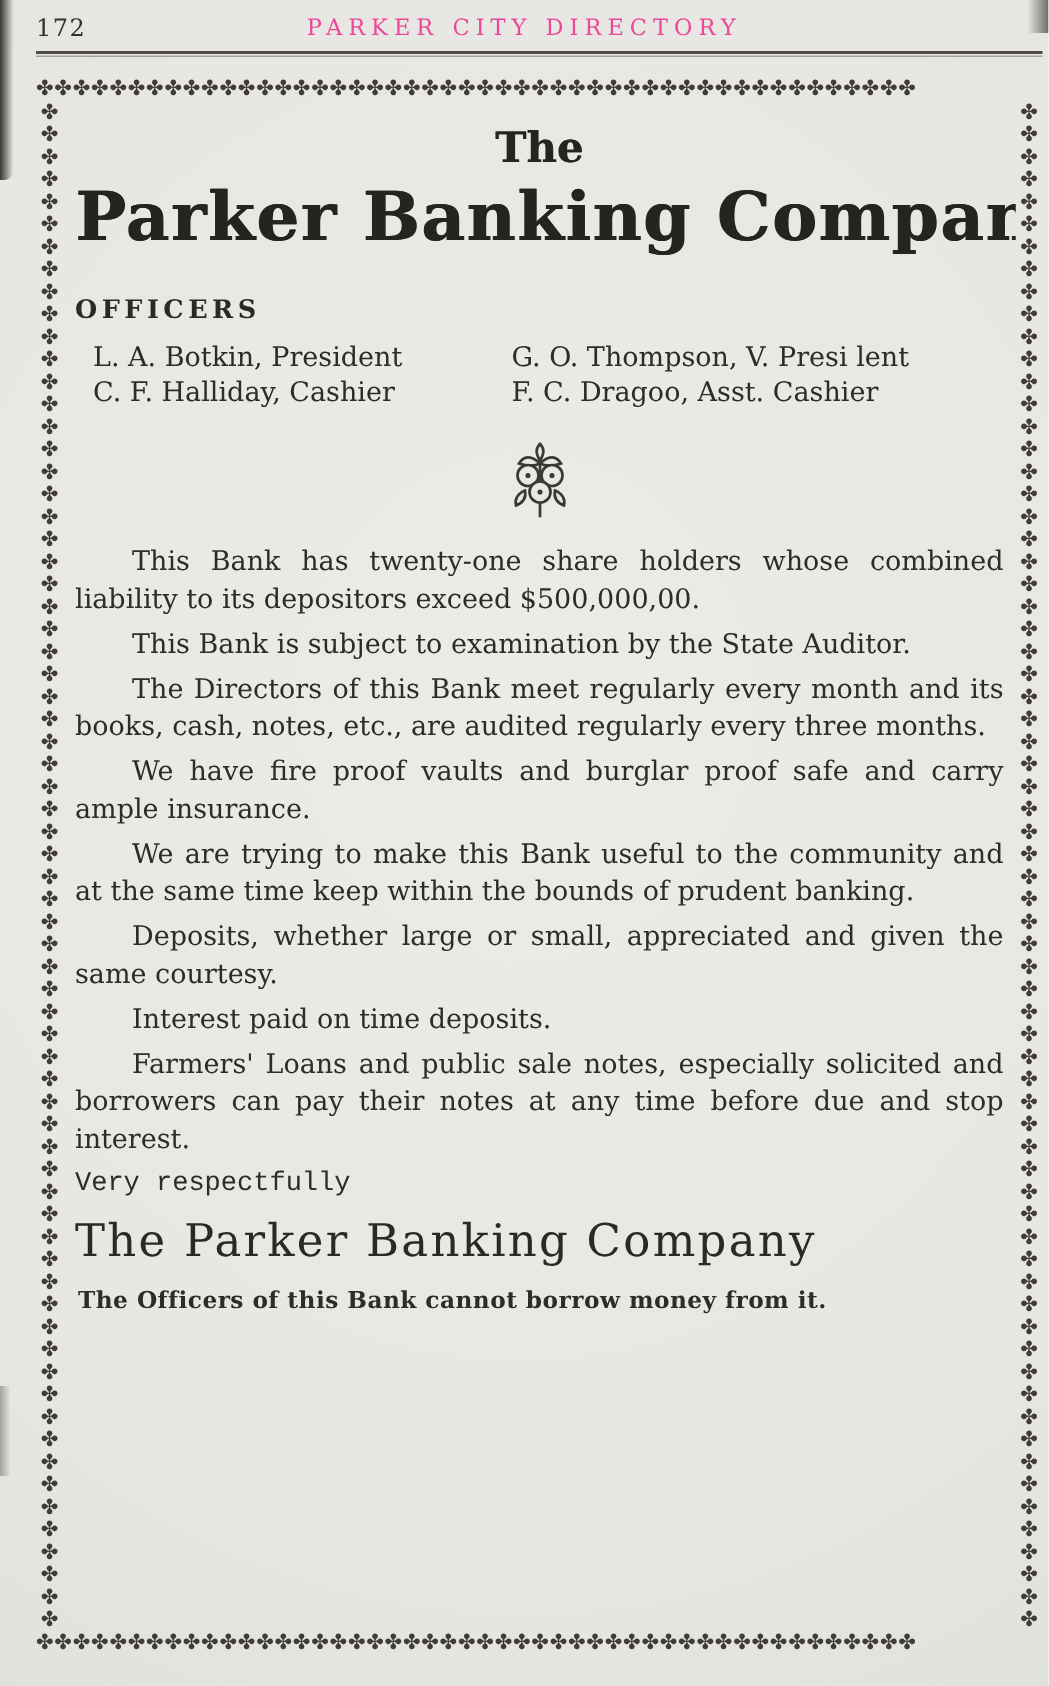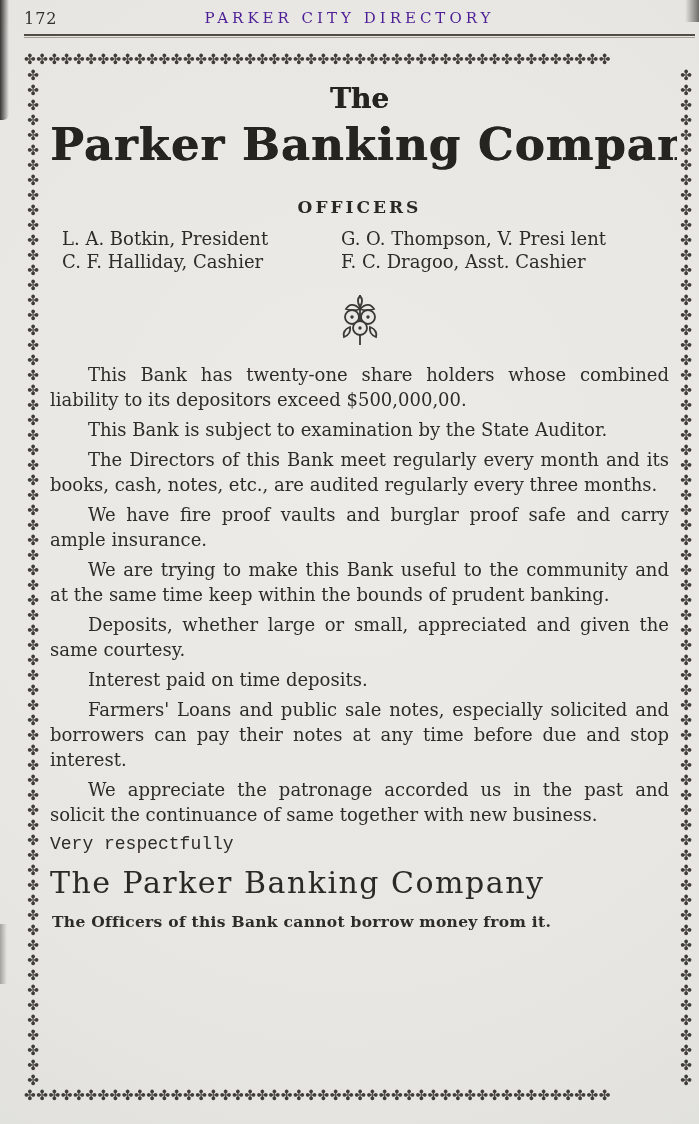--- a/index.html
+++ b/index.html
@@ -31,21 +31,21 @@
   
   .runhead {
     position: relative; padding-top: 9px; height: 31px;
   }
   .page-num {
     position: absolute; left: 24px; top: 9px;
     font-size: 16px; letter-spacing: 1px; color: #33312d;
   }
   .dir-title {
     text-align: center; font-size: 15px; letter-spacing: 4px;
-    color: #4c1d95; font-weight: 500;
+    color: #ec4899; font-weight: 500;
   }
   .header-rule {
     margin: 3px 4px 0 24px; height: 4px;
     border-top: 2px solid #504d47;
     border-bottom: 1px solid #a3a09a;
   }
 
   
   .frame {
     margin: 13px 4px 0 24px;
@@ -77,21 +77,21 @@
     margin-top: 4px; text-align: center; font-size: 45px; line-height: 52px;
     letter-spacing: 1px; white-space: nowrap; text-shadow: .6px 0 0 #262420;
   }
   .t-loc {
     margin-top: 14px; text-align: center; font-size: 29px;
     text-shadow: .4px 0 0 #262420;
   }
 
   
   .officers-heading {
-    margin-top: 26px; text-align: center; font-size: 17px; font-weight: bold;
+    margin-top: 26px; font-size: 17px; font-weight: bold;
     letter-spacing: 3px; color: #2b2925;
   }
   .officers { margin-top: 10px; display: flex; font-size: 18px; line-height: 23px; }
   .officers .col-left  { width: 47%; padding-left: 12px; }
   .officers .col-right { width: 53%; }
 
   
   .ornament-wrap { margin-top: 22px; text-align: center; height: 50px; }
 
   
@@ -170,21 +170,20 @@
 
       <div class="bodytext">
         <p>This Bank has twenty-one share holders whose combined liability to its depositors exceed $500,000,00.</p>
         <p>This Bank is subject to examination by the State Auditor.</p>
         <p>The Directors of this Bank meet regularly every month and its books, cash, notes, etc., are audited regularly every three months.</p>
         <p>We have fire proof vaults and burglar proof safe and carry ample insurance.</p>
         <p>We are trying to make this Bank useful to the community and at the same time keep within the bounds of prudent banking.</p>
         <p>Deposits, whether large or small, appreciated and given the same courtesy.</p>
         <p>Interest paid on time deposits.</p>
         <p>Farmers' Loans and public sale notes, especially solicited and borrowers can pay their notes at any time before due and stop interest.</p>
-        <p>We appreciate the patronage accorded us in the past and solicit the continuance of same together with new business.</p>
       </div>
 
       <div class="signoff">Very respectfully</div>
       <div class="signature">The Parker Banking Company</div>
       <div class="footnote">The Officers of this Bank cannot borrow money from it.</div>
 
     </div>
 
     <div class="b-col">✤✤✤✤✤✤✤✤✤✤✤✤✤✤✤✤✤✤✤✤✤✤✤✤✤✤✤✤✤✤✤✤✤✤✤✤✤✤✤✤✤✤✤✤✤✤✤✤✤✤✤✤✤✤✤✤✤✤✤✤✤✤✤✤✤✤✤✤✤✤</div>
   </div>

